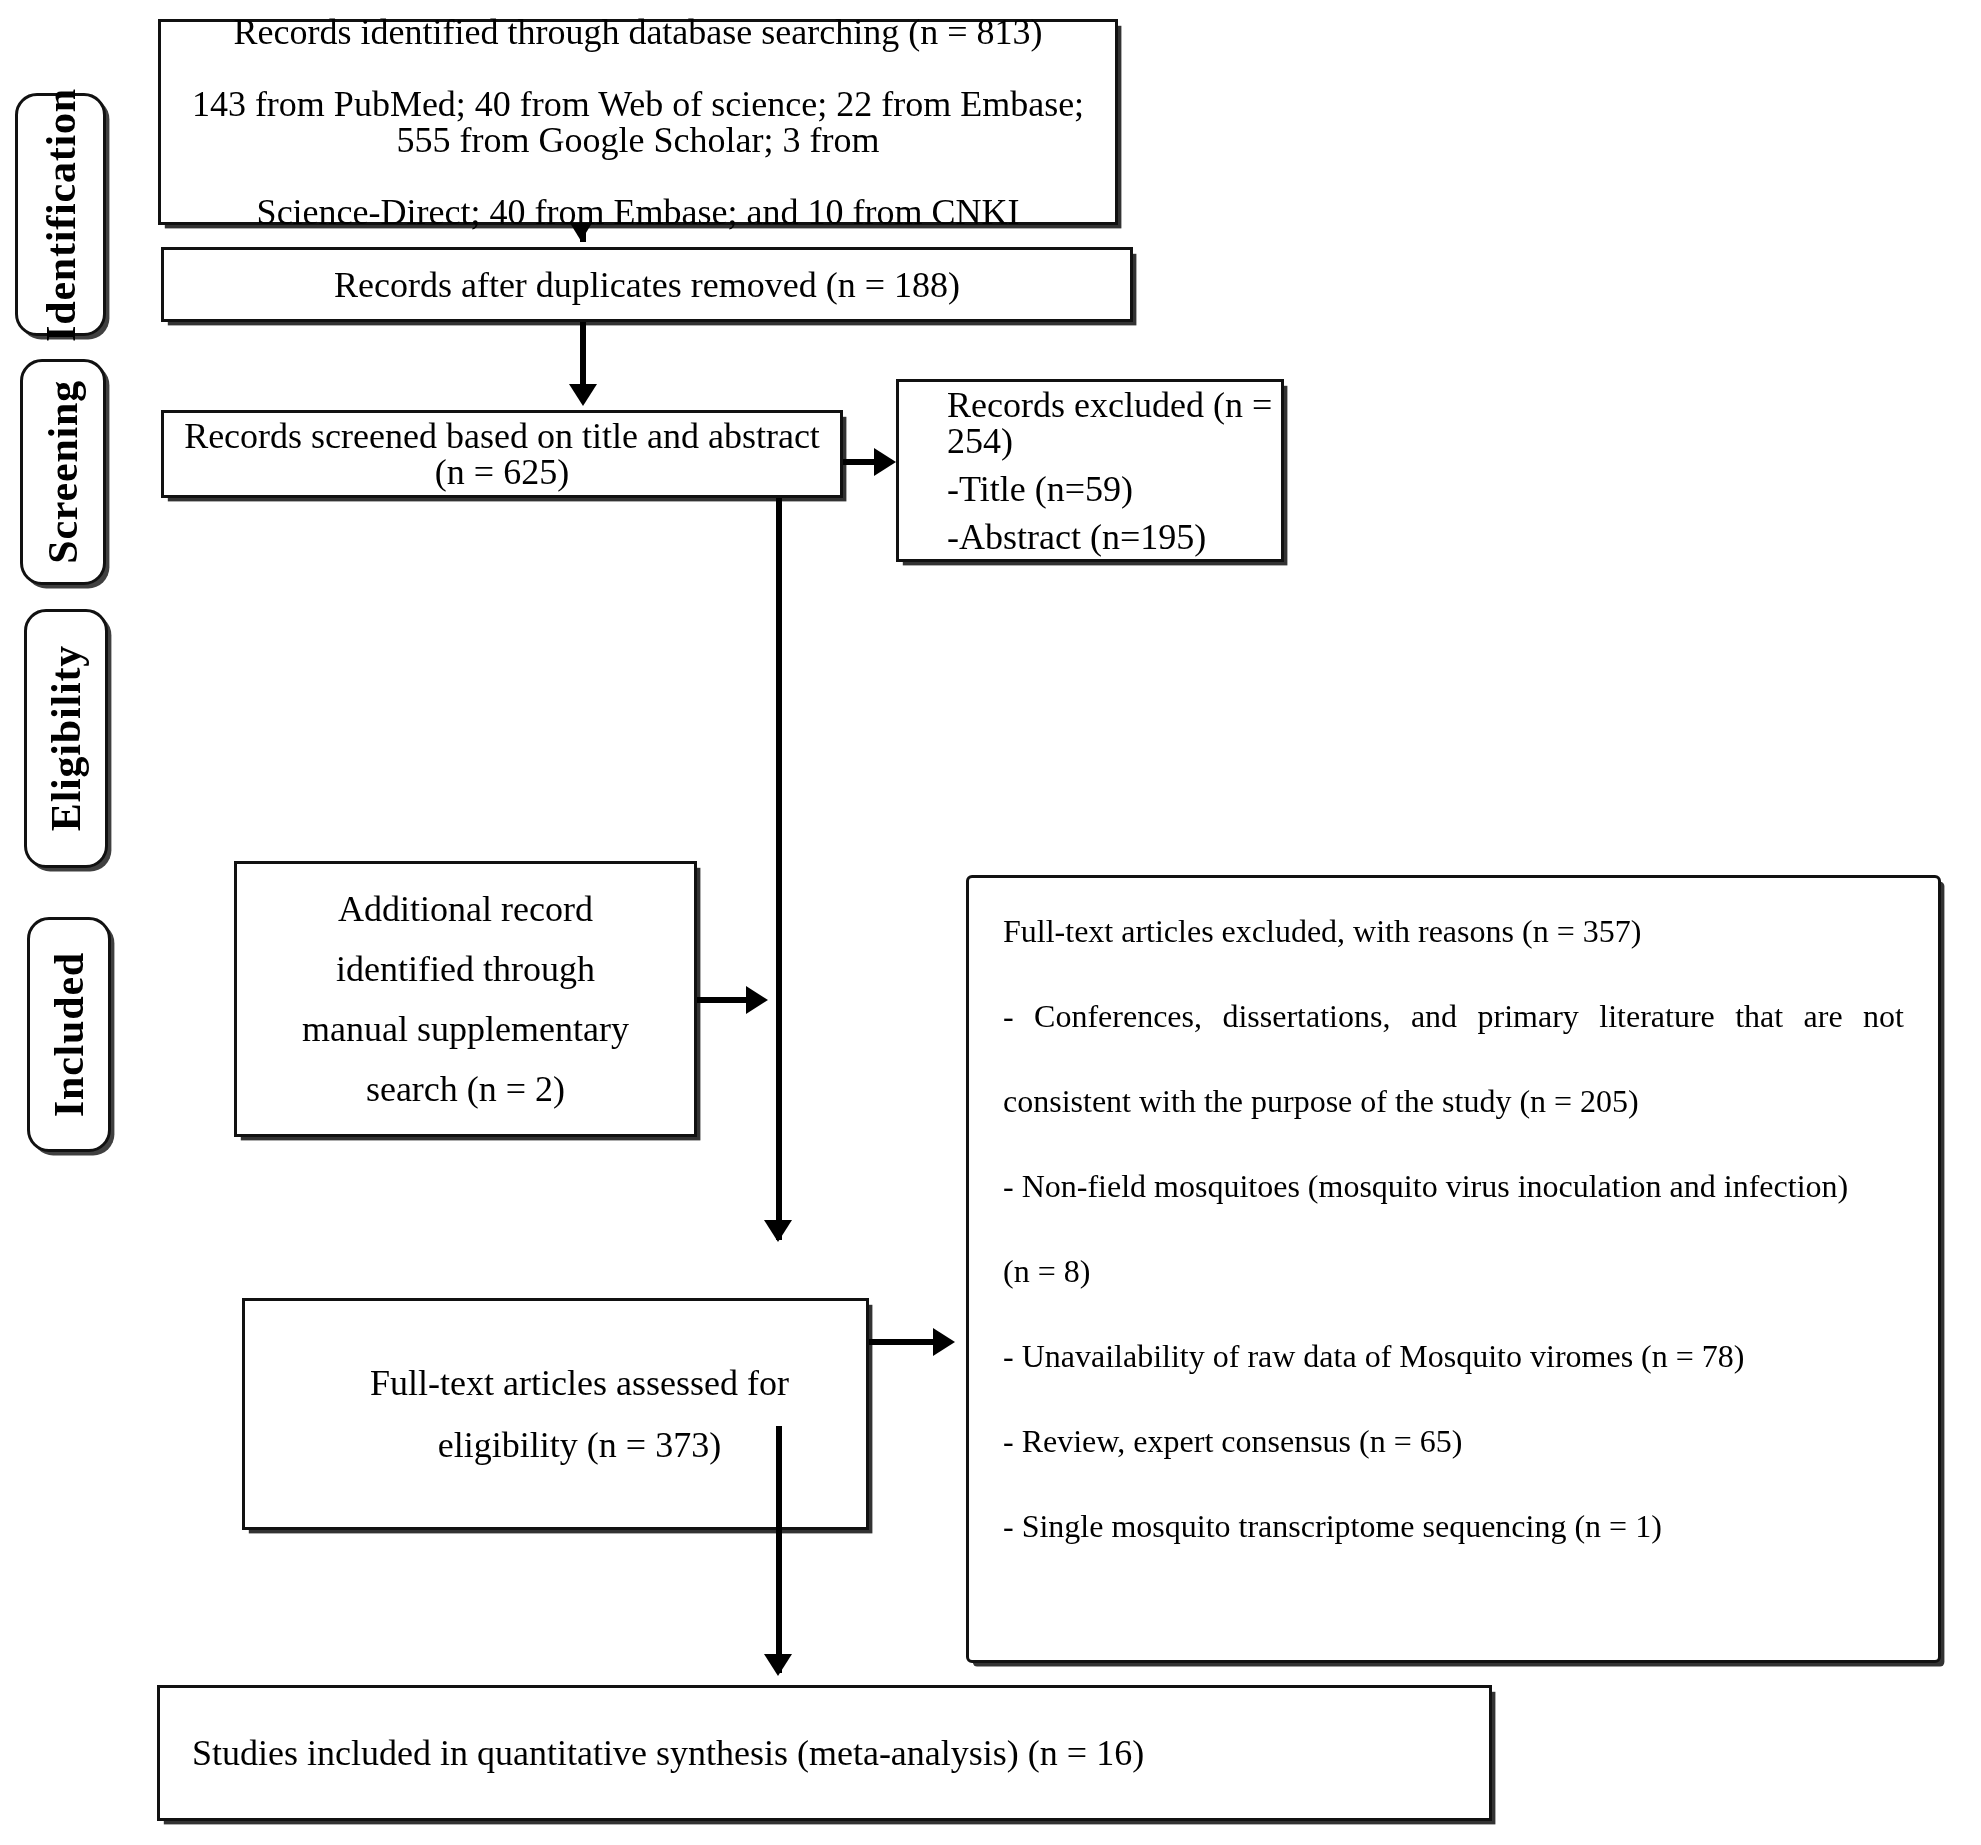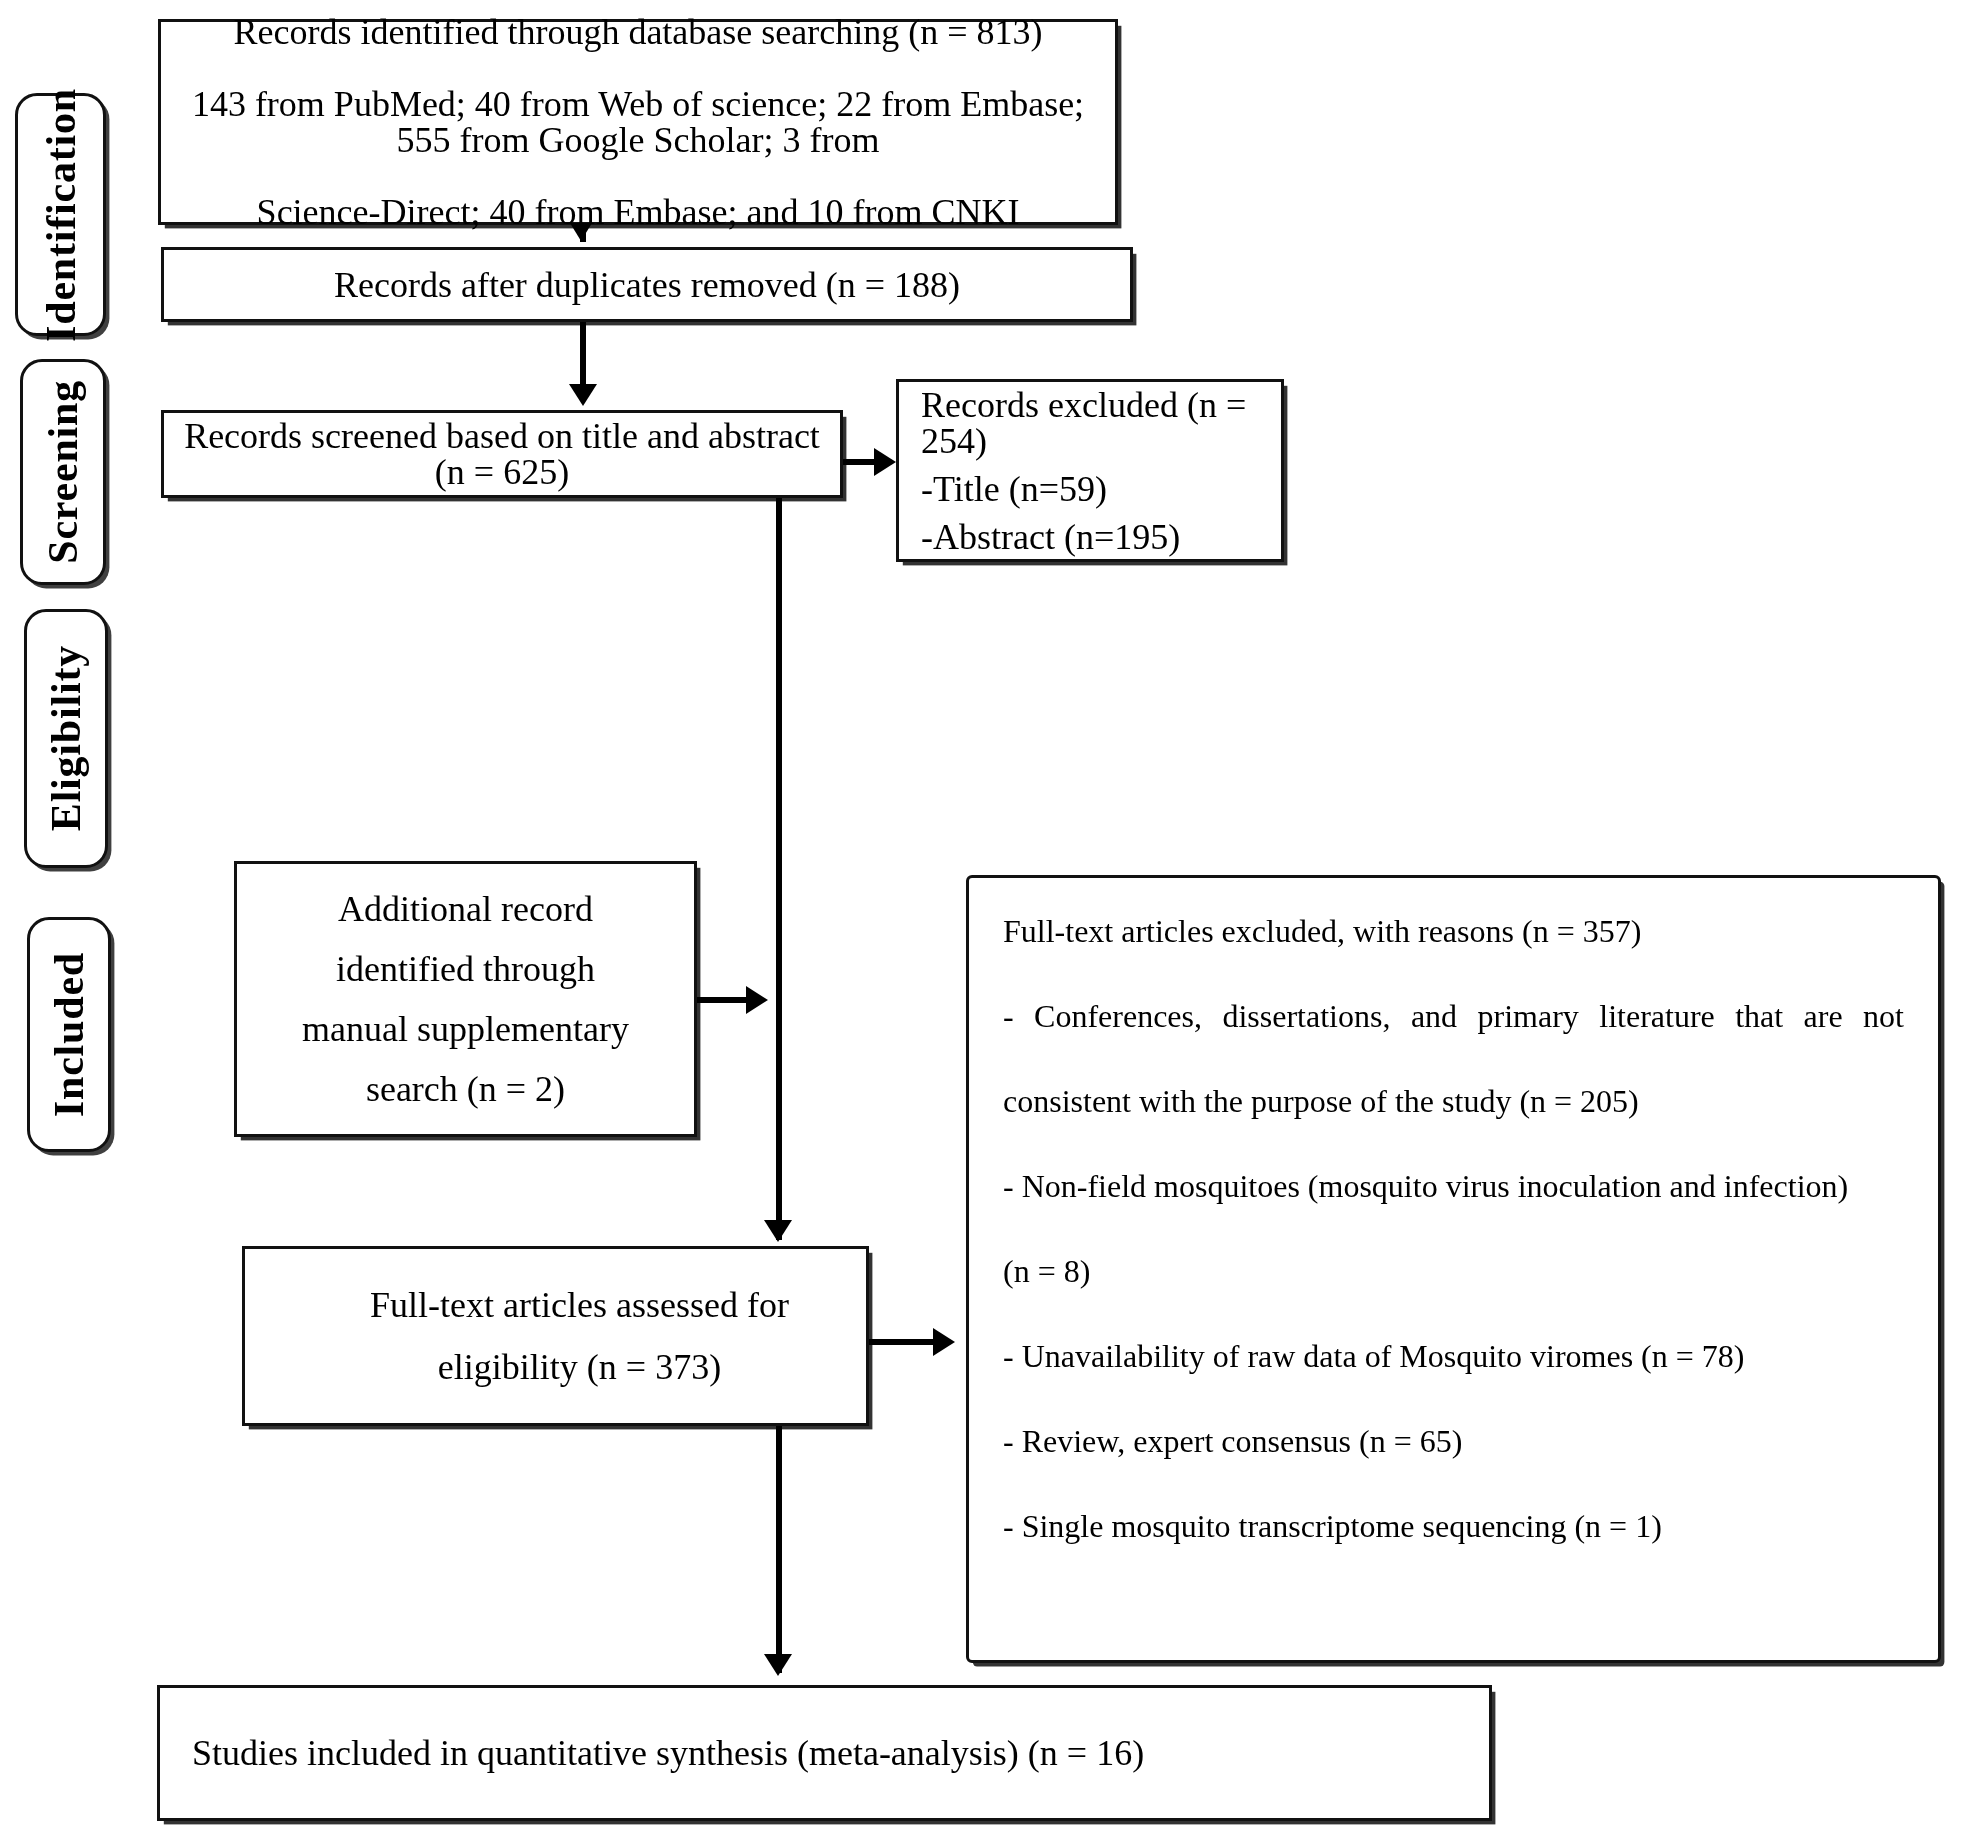--- a/index.html
+++ b/index.html
@@ -67,21 +67,21 @@
   }
   .box.reasons .rline {
     font-size: 32px;
     line-height: 1.0;
     text-align: justify;
     text-align-last: left;
     margin: 0 0 53px 0;
   }
   .box.reasons .rline:last-child { margin-bottom: 12px; }
 
-  .box.left-al .line { text-align: left; padding-left: 22px; }
+  .box.left-al .line { text-align: left; padding-left: 22px; margin-left: 26px; }
 
   
   .vline, .hline {
     position: absolute;
     background: #000000;
   }
   .vline { width: 6px; }
   .hline { height: 6px; }
 
   
@@ -175,21 +175,21 @@
     <p class="rline">Full-text articles excluded, with reasons (n = 357)</p>
     <p class="rline" style="text-align-last:justify;">-  Conferences,  dissertations,  and  primary  literature  that  are  not</p>
     <p class="rline">consistent with the purpose of the study (n = 205)</p>
     <p class="rline">- Non-field mosquitoes (mosquito virus inoculation and infection)</p>
     <p class="rline">(n = 8)</p>
     <p class="rline">- Unavailability of raw data of Mosquito viromes (n = 78)</p>
     <p class="rline">- Review, expert consensus (n = 65)</p>
     <p class="rline">- Single mosquito transcriptome sequencing (n = 1)</p>
   </div>
 
-  <div class="box" style="left:242px; top:1246px; width:627px; height:180px;padding-left:48px;">
+  <div class="box" style="left:242px; top:1298px; width:627px; height:232px;padding-left:48px;">
     <div class="line" style="margin-bottom:25.4px;">Full-text articles assessed for</div>
     <div class="line">eligibility (n = 373)</div>
   </div>
 
   <div class="hline" style="left:869px; top:1339px; width:68px;"></div>
   <div class="arrow-right" style="left:933px; top:1328px;"></div>
 
   <div class="vline" style="left:776px; top:1426px; height:247px;"></div>
   <div class="arrow-down" style="left:764px; top:1654px;"></div>
 

